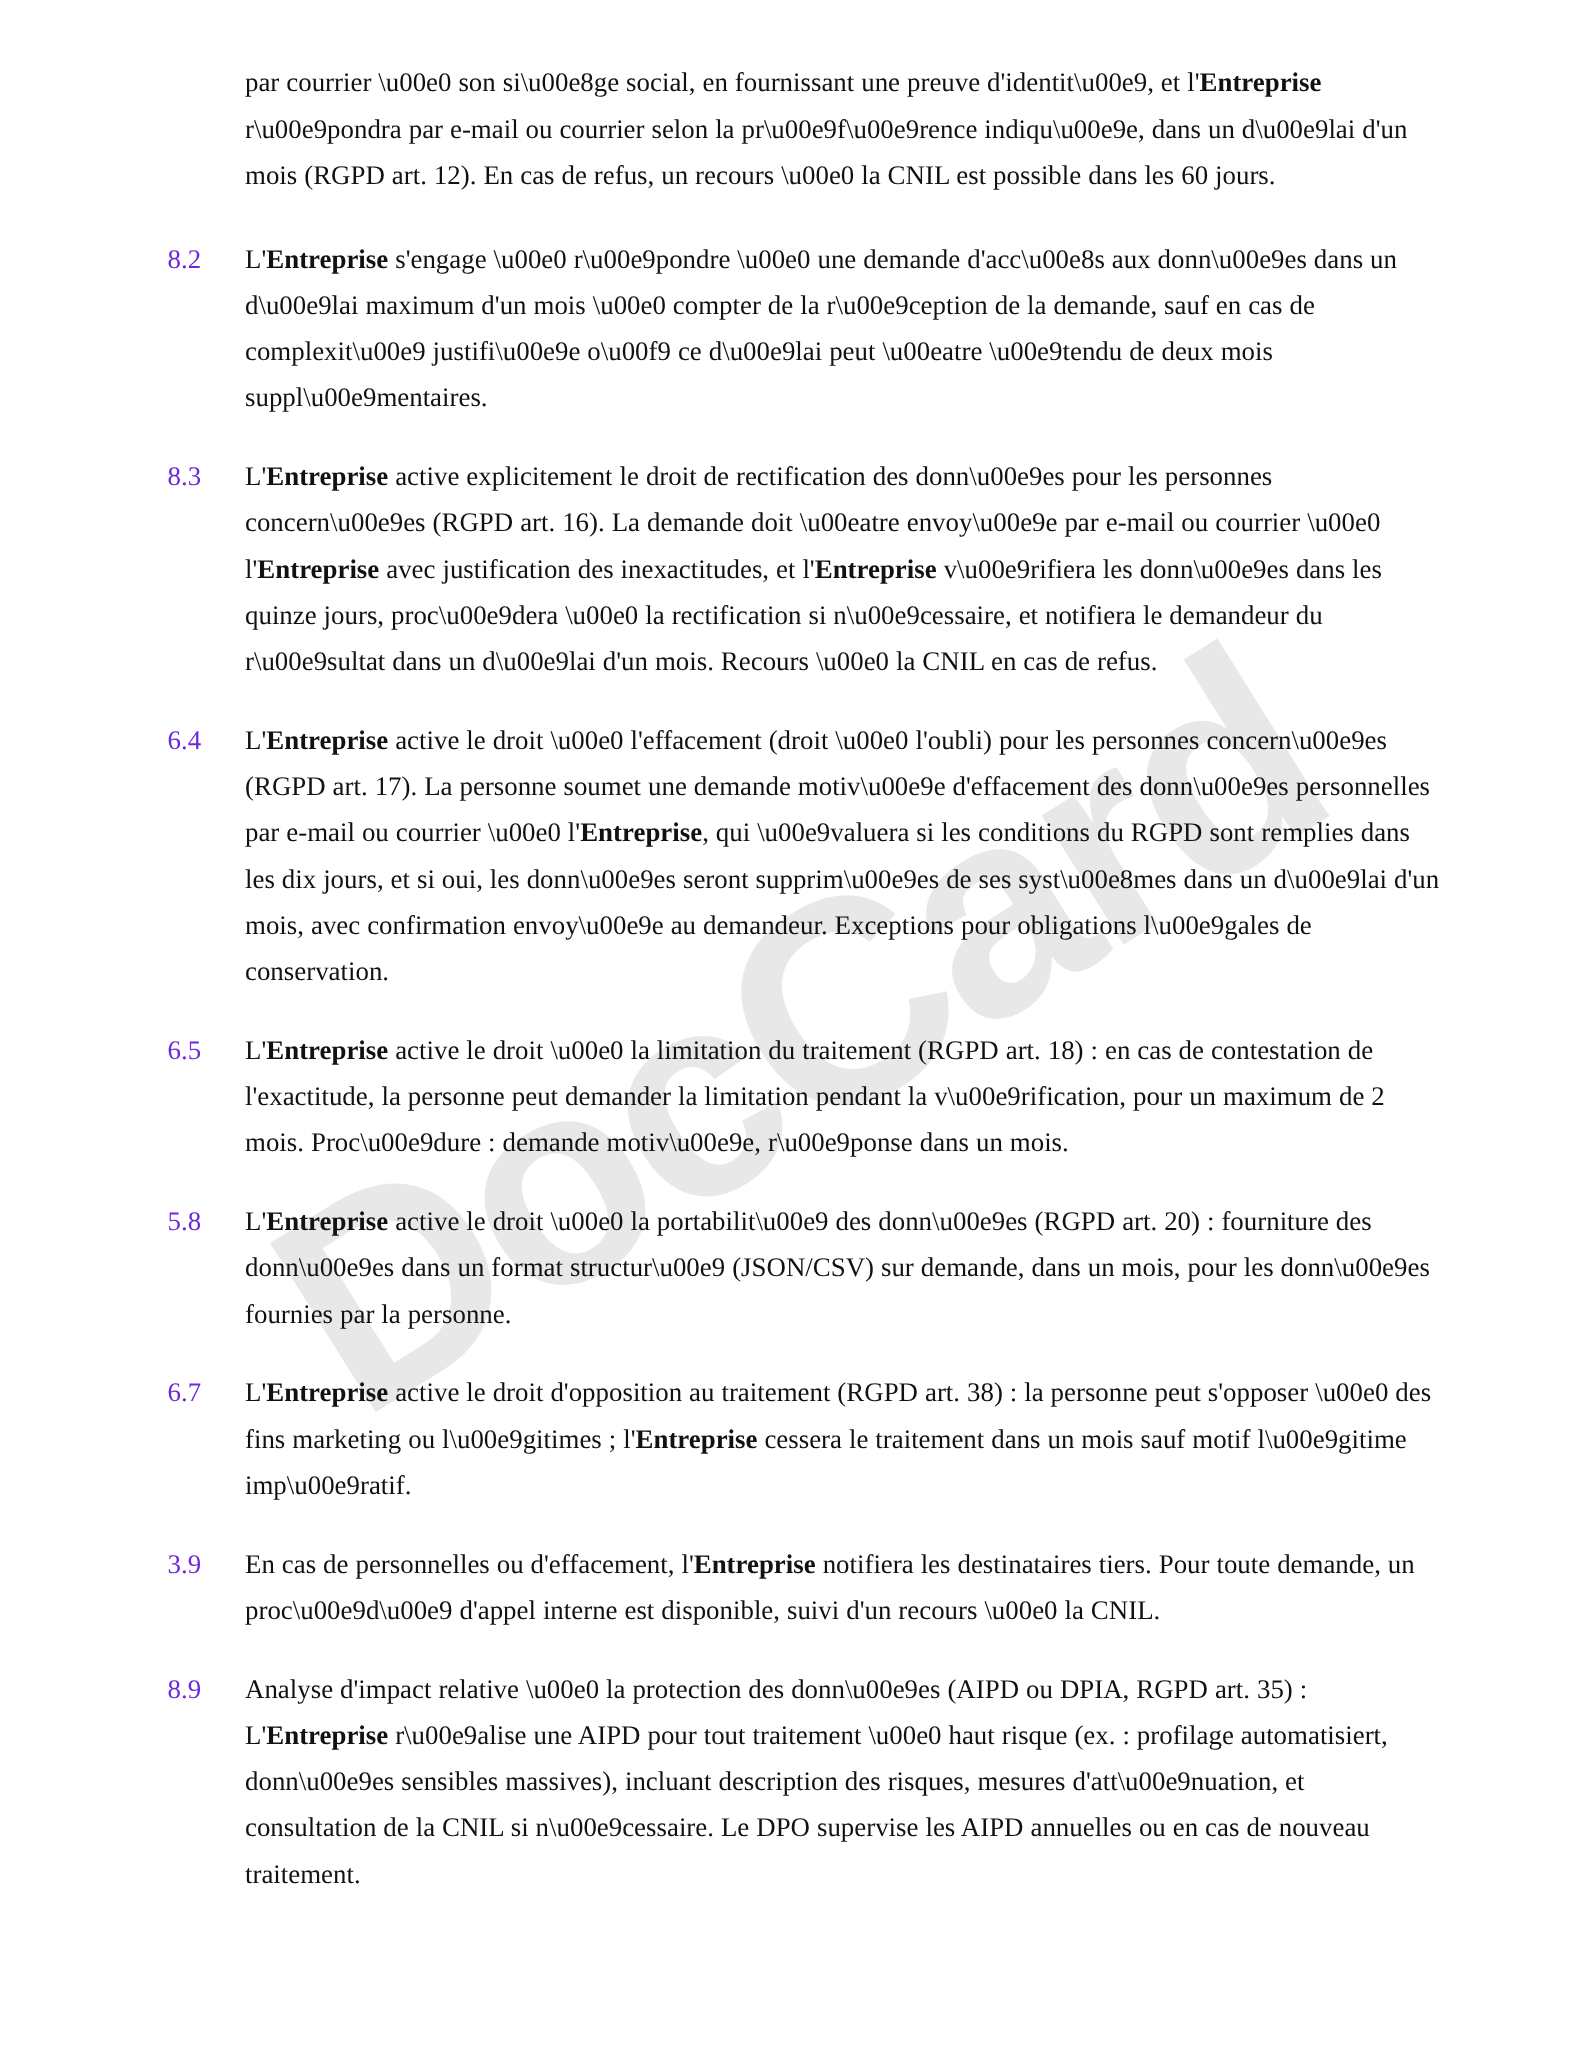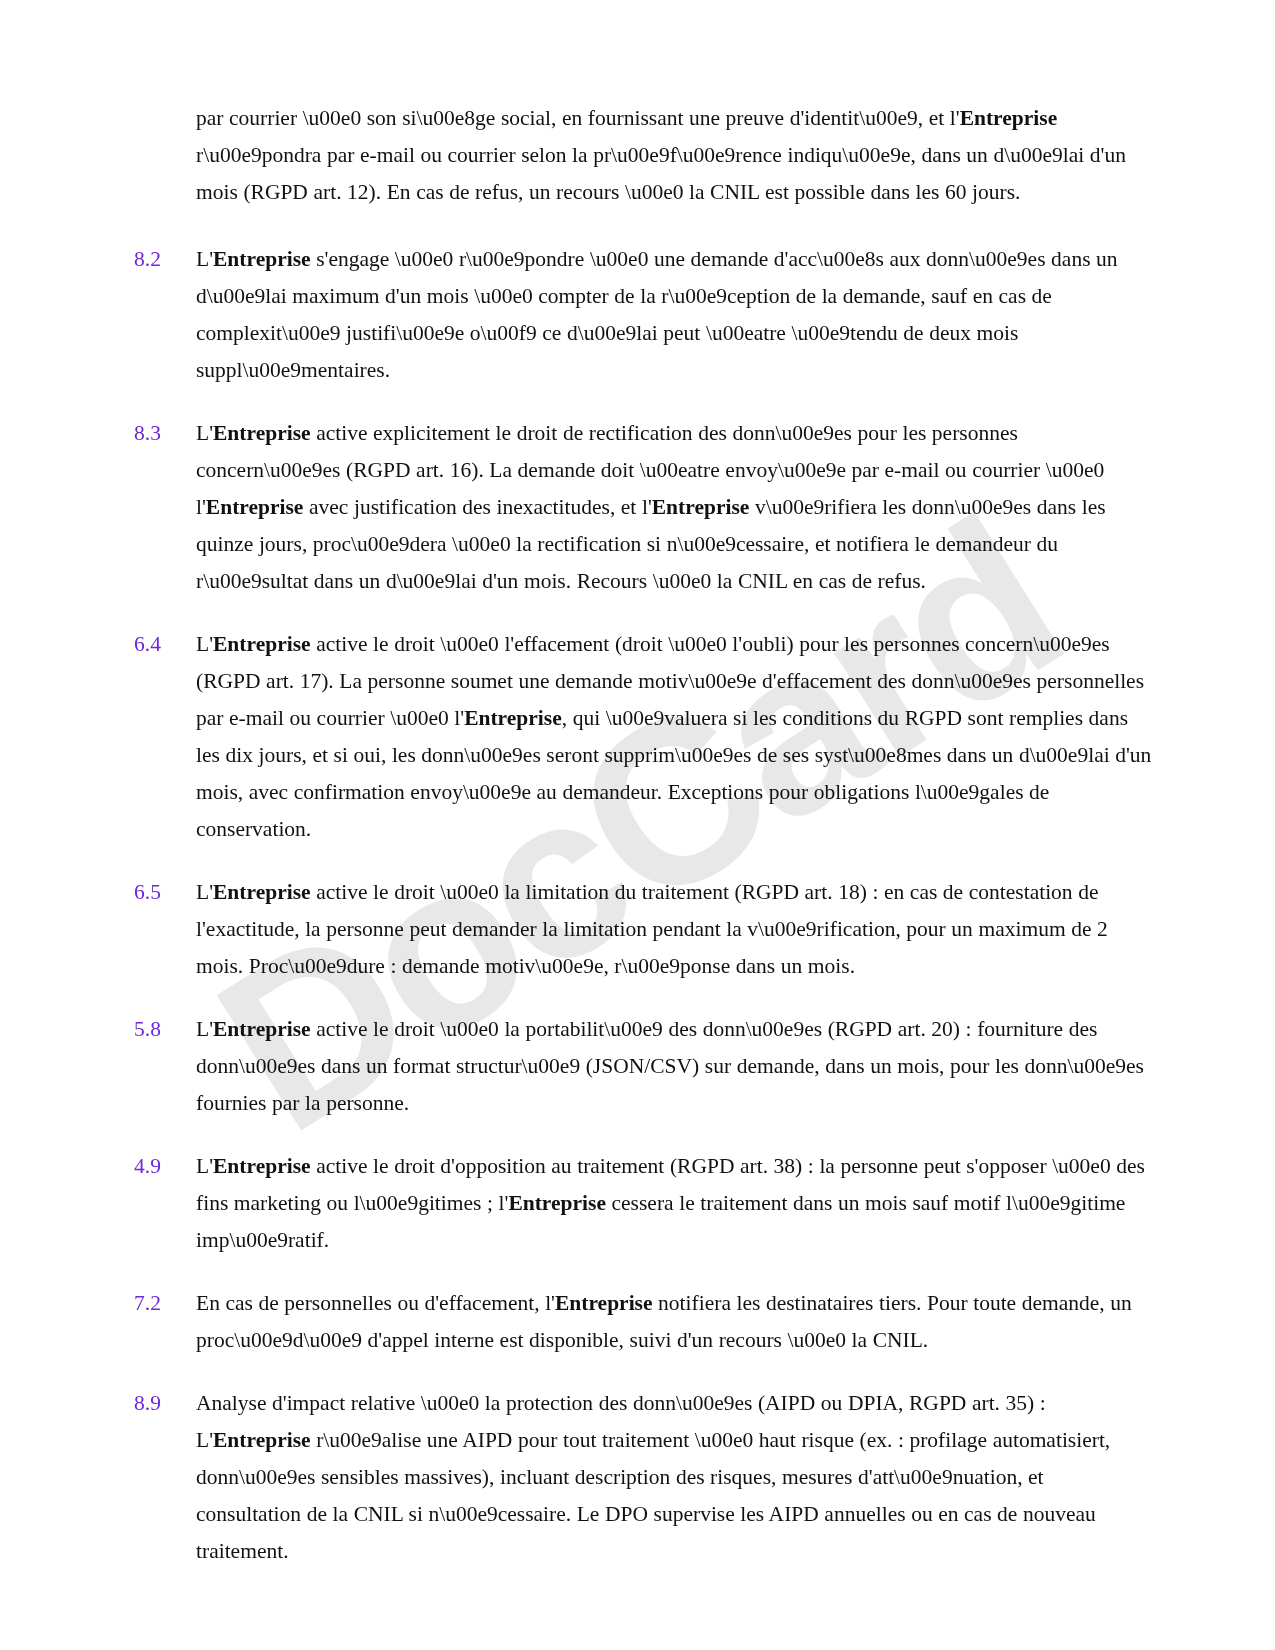--- a/index.html
+++ b/index.html
@@ -35,21 +35,21 @@
     letter-spacing: -6px;
     color: #000000;
     opacity: 0.085;
     transform: rotate(-32deg);
     white-space: nowrap;
     user-select: none;
   }
   .content {
     position: relative;
     z-index: 1;
-    padding: 100px 122px 0 196px;
+    padding: 48px 122px 0 196px;
   }
   .clause {
     position: relative;
     display: flex;
     align-items: flex-start;
     margin-bottom: 26px;
   }
   .clause-num {
     flex: 0 0 auto;
     width: 62px;
@@ -101,25 +101,25 @@
       </div>
       <div class="clause">
         <div class="clause-num">6.5</div>
         <div class="clause-body"><span>L'</span><b>Entreprise</b><span> active le droit \u00e0 la limitation du traitement (RGPD art. 18) : en cas de contestation de l'exactitude, la personne peut demander la limitation pendant la v\u00e9rification, pour un maximum de 2 mois. Proc\u00e9dure : demande motiv\u00e9e, r\u00e9ponse dans un mois.</span></div>
       </div>
       <div class="clause">
         <div class="clause-num">5.8</div>
         <div class="clause-body"><span>L'</span><b>Entreprise</b><span> active le droit \u00e0 la portabilit\u00e9 des donn\u00e9es (RGPD art. 20) : fourniture des donn\u00e9es dans un format structur\u00e9 (JSON/CSV) sur demande, dans un mois, pour les donn\u00e9es fournies par la personne.</span></div>
       </div>
       <div class="clause">
-        <div class="clause-num">4.9</div>
+        <div class="clause-num">6.7</div>
         <div class="clause-body"><span>L'</span><b>Entreprise</b><span> active le droit d'opposition au traitement (RGPD art. 38) : la personne peut s'opposer \u00e0 des fins marketing ou l\u00e9gitimes ; l'</span><b>Entreprise</b><span> cessera le traitement dans un mois sauf motif l\u00e9gitime imp\u00e9ratif.</span></div>
       </div>
       <div class="clause">
-        <div class="clause-num">7.2</div>
+        <div class="clause-num">3.9</div>
         <div class="clause-body"><span>En cas de personnelles ou d'effacement, l'</span><b>Entreprise</b><span> notifiera les destinataires tiers. Pour toute demande, un proc\u00e9d\u00e9 d'appel interne est disponible, suivi d'un recours \u00e0 la CNIL.</span></div>
       </div>
       <div class="clause">
         <div class="clause-num">8.9</div>
         <div class="clause-body"><span>Analyse d'impact relative \u00e0 la protection des donn\u00e9es (AIPD ou DPIA, RGPD art. 35) : L'</span><b>Entreprise</b><span> r\u00e9alise une AIPD pour tout traitement \u00e0 haut risque (ex. : profilage automatisiert, donn\u00e9es sensibles massives), incluant description des risques, mesures d'att\u00e9nuation, et consultation de la CNIL si n\u00e9cessaire. Le DPO supervise les AIPD annuelles ou en cas de nouveau traitement.</span></div>
       </div>
     </div>
 
 </div>
 

